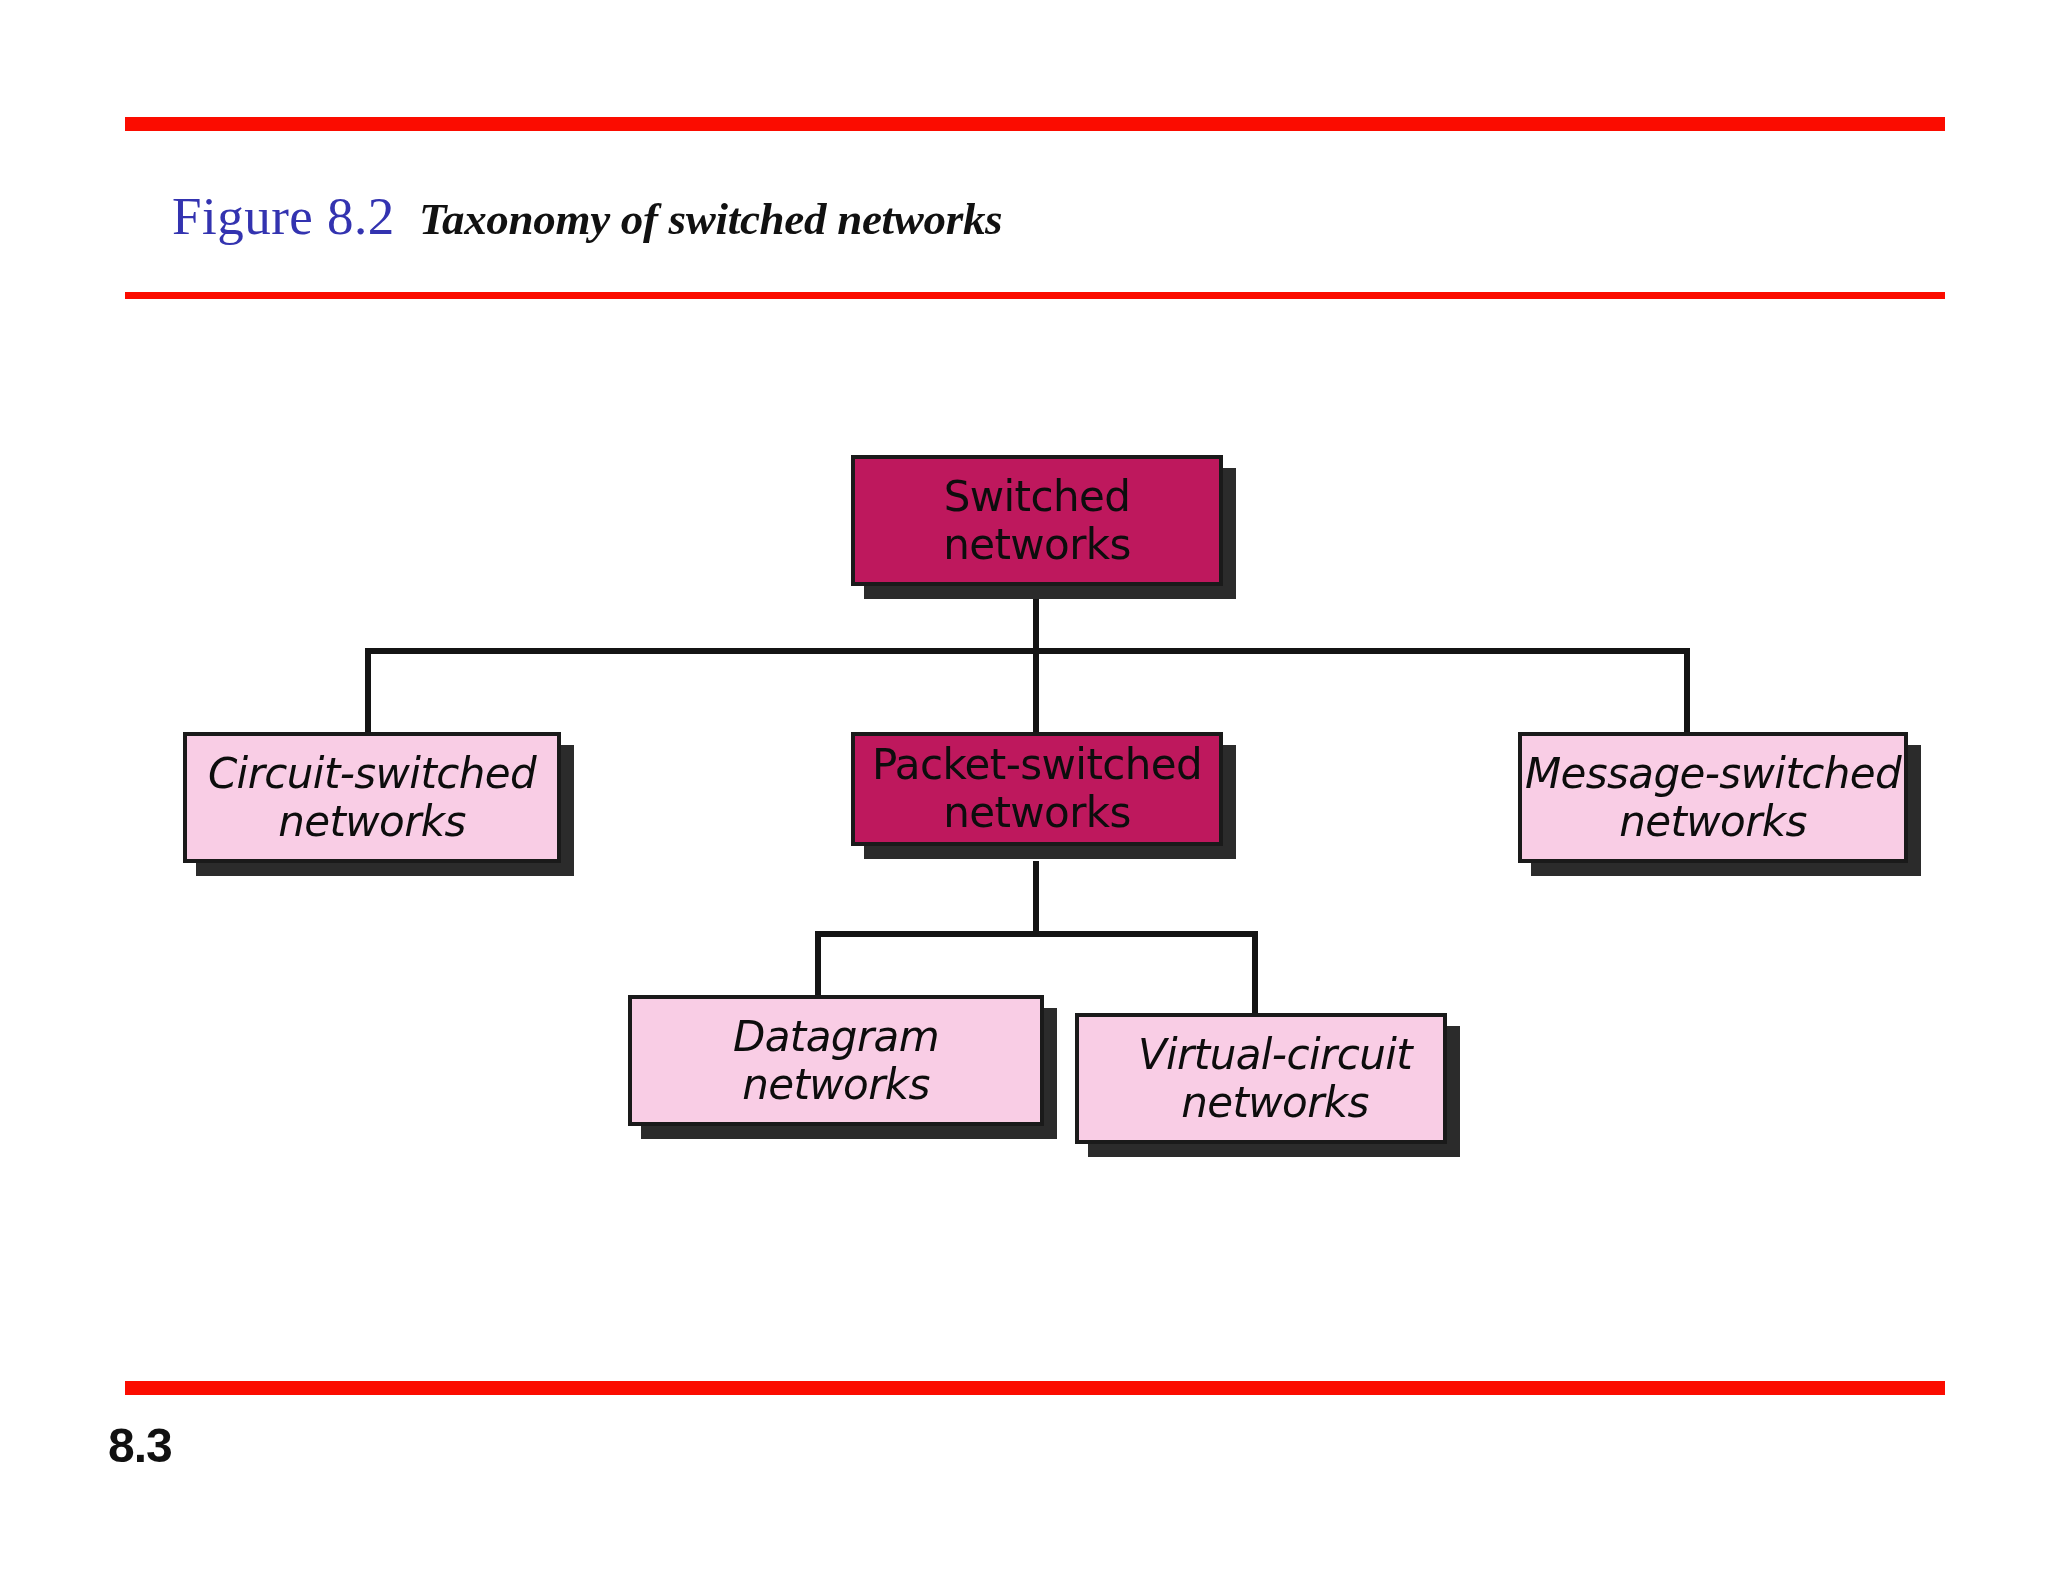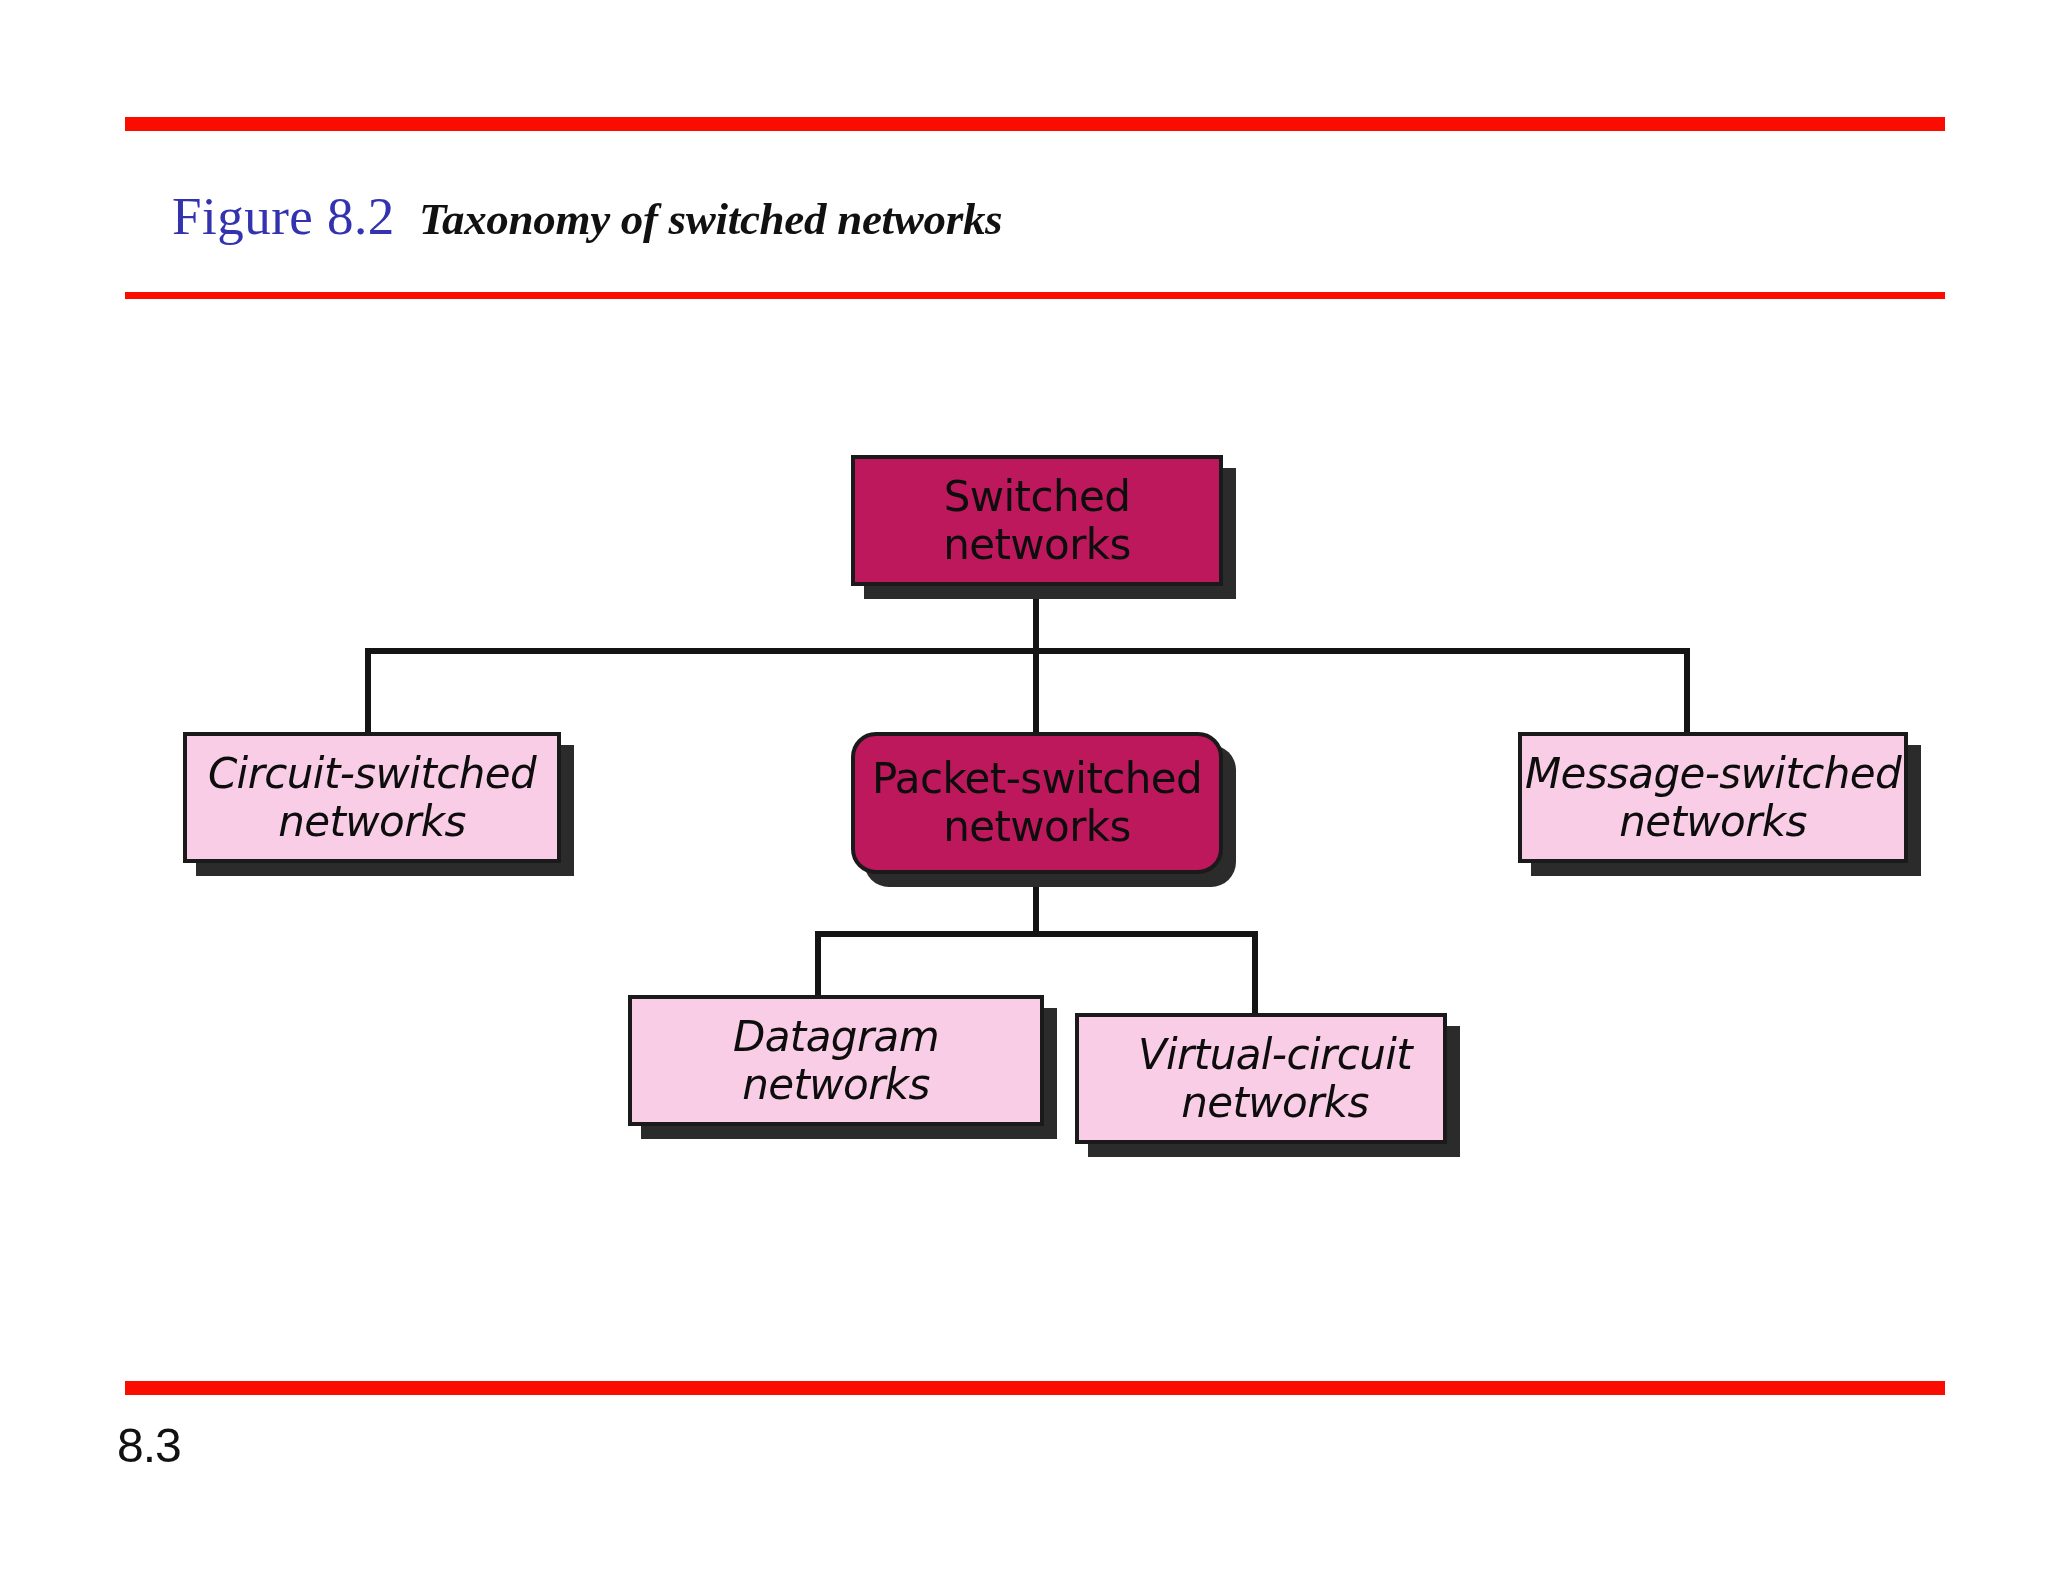--- a/index.html
+++ b/index.html
@@ -50,24 +50,24 @@
     font-style: italic;
     font-size: 45px;
     color: #111111;
     margin-left: 24px;
     letter-spacing: -0.3px;
   }
 
   
   #page-number {
     position: absolute;
-    left: 117px;
+    left: 108px;
     top: 1418px;
     font-family: "Liberation Sans", sans-serif;
-    font-weight: normal;
+    font-weight: bold;
     font-size: 48px;
     color: #111111;
     letter-spacing: -1px;
   }
 
   
   #diagram {
     position: absolute;
     left: 0;
     top: 0;
@@ -138,21 +138,21 @@
     <div class="node" style="left:851px; top:455px; width:372px; height:131px;">
       <span class="line1">Switched</span>
       <span class="line2">networks</span>
     </div>
 
     <div class="node pink" style="left:183px; top:732px; width:378px; height:131px;">
       <span class="line1">Circuit-switched</span>
       <span class="line2">networks</span>
     </div>
 
-    <div class="node" style="left:851px; top:732px; width:372px; height:142px;border-radius:25px;">
+    <div class="node" style="left:851px; top:732px; width:372px; height:114px;">
       <span class="line1">Packet-switched</span>
       <span class="line2">networks</span>
     </div>
 
     <div class="node pink" style="left:1518px; top:732px; width:390px; height:131px;">
       <span class="line1">Message-switched</span>
       <span class="line2">networks</span>
     </div>
 
     <div class="node pink" style="left:628px; top:995px; width:416px; height:131px;">

